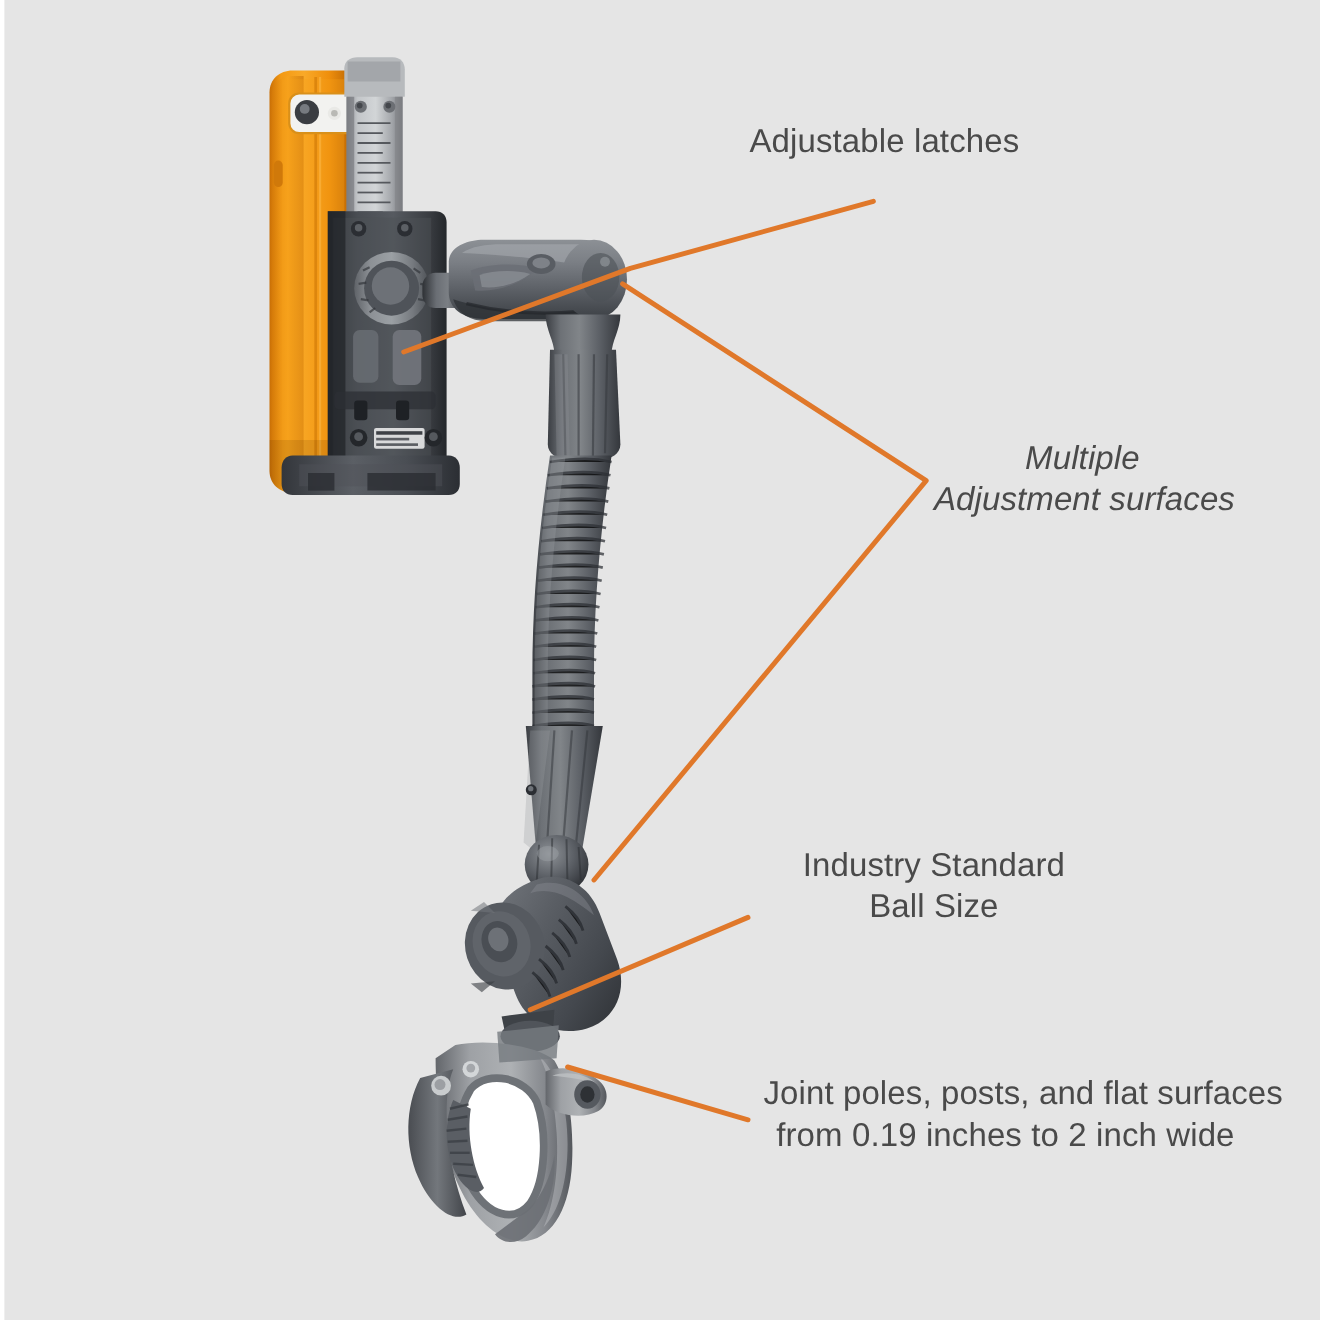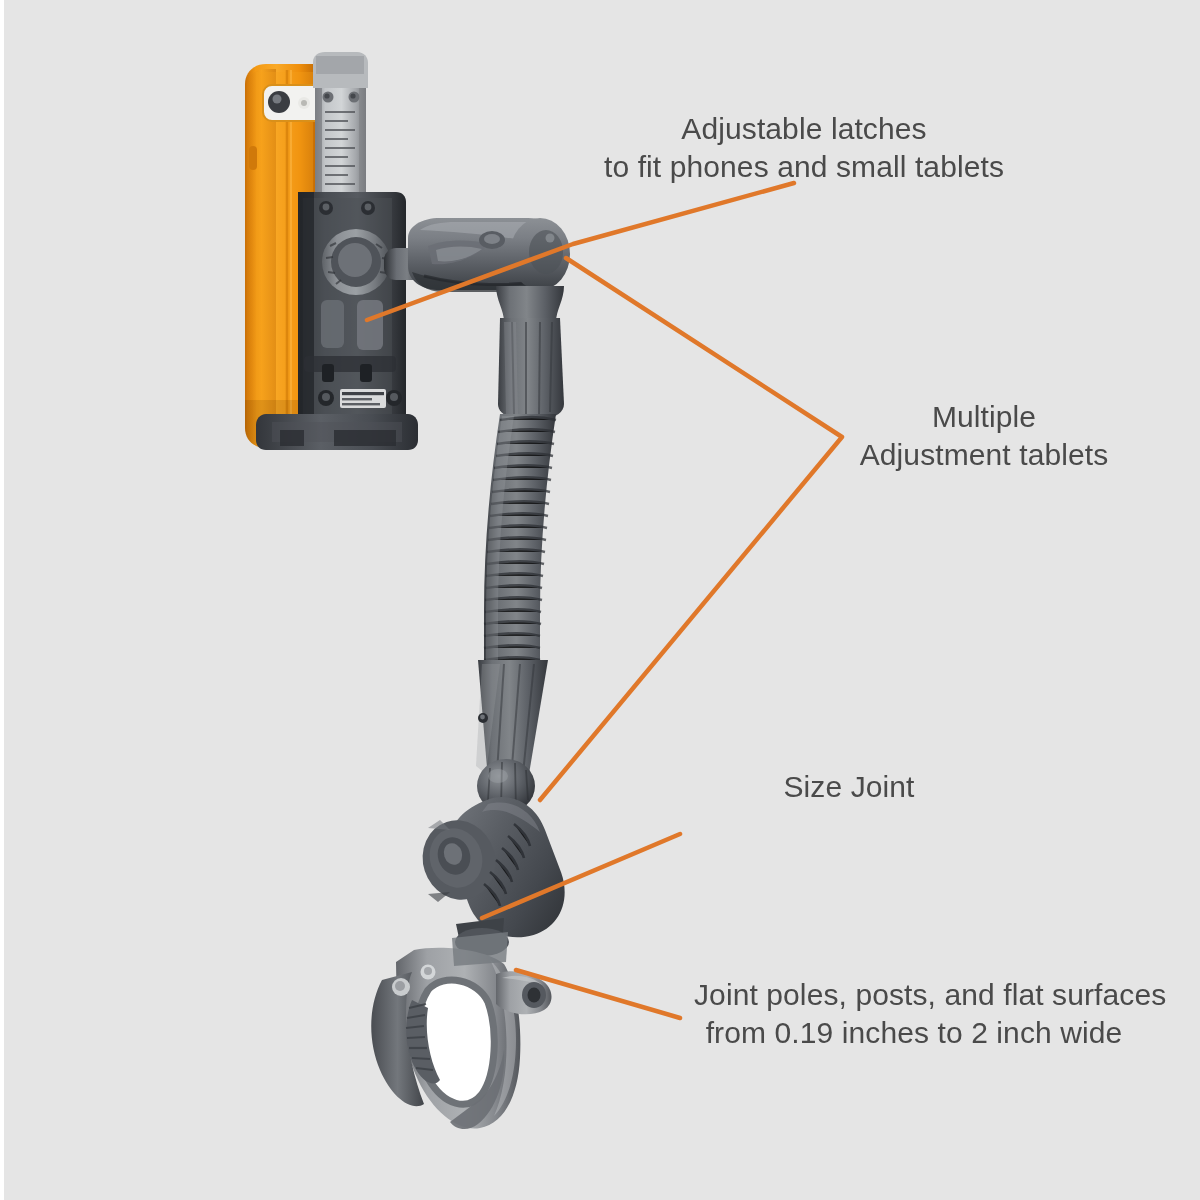--- a/index.html
+++ b/index.html
@@ -33,21 +33,21 @@
     font-size: 30px;
     line-height: 1.26;
     white-space: nowrap;
     font-weight: 400;
     letter-spacing: 0.1px;
   }
   .callout .ln { display: block; }
   .callout.center { text-align: center; }
 
   #callout-latches { left: 600px; top: 110px; width: 400px; text-align: center; }
-  #callout-adjust   { left: 845px; top: 398px; width: 270px; text-align: center; }
+  #callout-adjust   { left: 845px; top: 398px; width: 270px; text-align: center; font-style: italic; }
   #callout-ball     { left: 695px; top: 768px; width: 300px; text-align: center; }
   #callout-clamp    { left: 690px; top: 976px; width: 440px; text-align: center; }
 </style>
 </head>
 <body>
 
 <div id="stage">
 
   <div class="product-layer">
     <svg width="1200" height="1200" viewBox="0 0 1200 1200" xmlns="http://www.w3.org/2000/svg">
@@ -423,30 +423,30 @@
         <polyline points="478,918 676,834"></polyline>
         <polyline points="512,970 676,1018"></polyline>
       </g>
     </svg>
   </div>
 
   <div class="annotation-layer">
 
     <div class="callout center" id="callout-latches">
       <span class="ln">Adjustable latches</span>
-      <span class="ln">to fit phones and small tablets</span>
     </div>
 
     <div class="callout center" id="callout-adjust">
       <span class="ln">Multiple</span>
-      <span class="ln">Adjustment tablets</span>
+      <span class="ln">Adjustment surfaces</span>
     </div>
 
     <div class="callout center" id="callout-ball">
-      <span class="ln">Size Joint</span>
+      <span class="ln">Industry Standard</span>
+      <span class="ln">Ball Size</span>
     </div>
 
     <div class="callout center" id="callout-clamp">
       <span class="ln">Joint poles, posts, and flat surfaces</span>
       <span class="ln">from 0.19 inches to 2 inch wide</span>
     </div>
 
   </div>
 
 </div>

